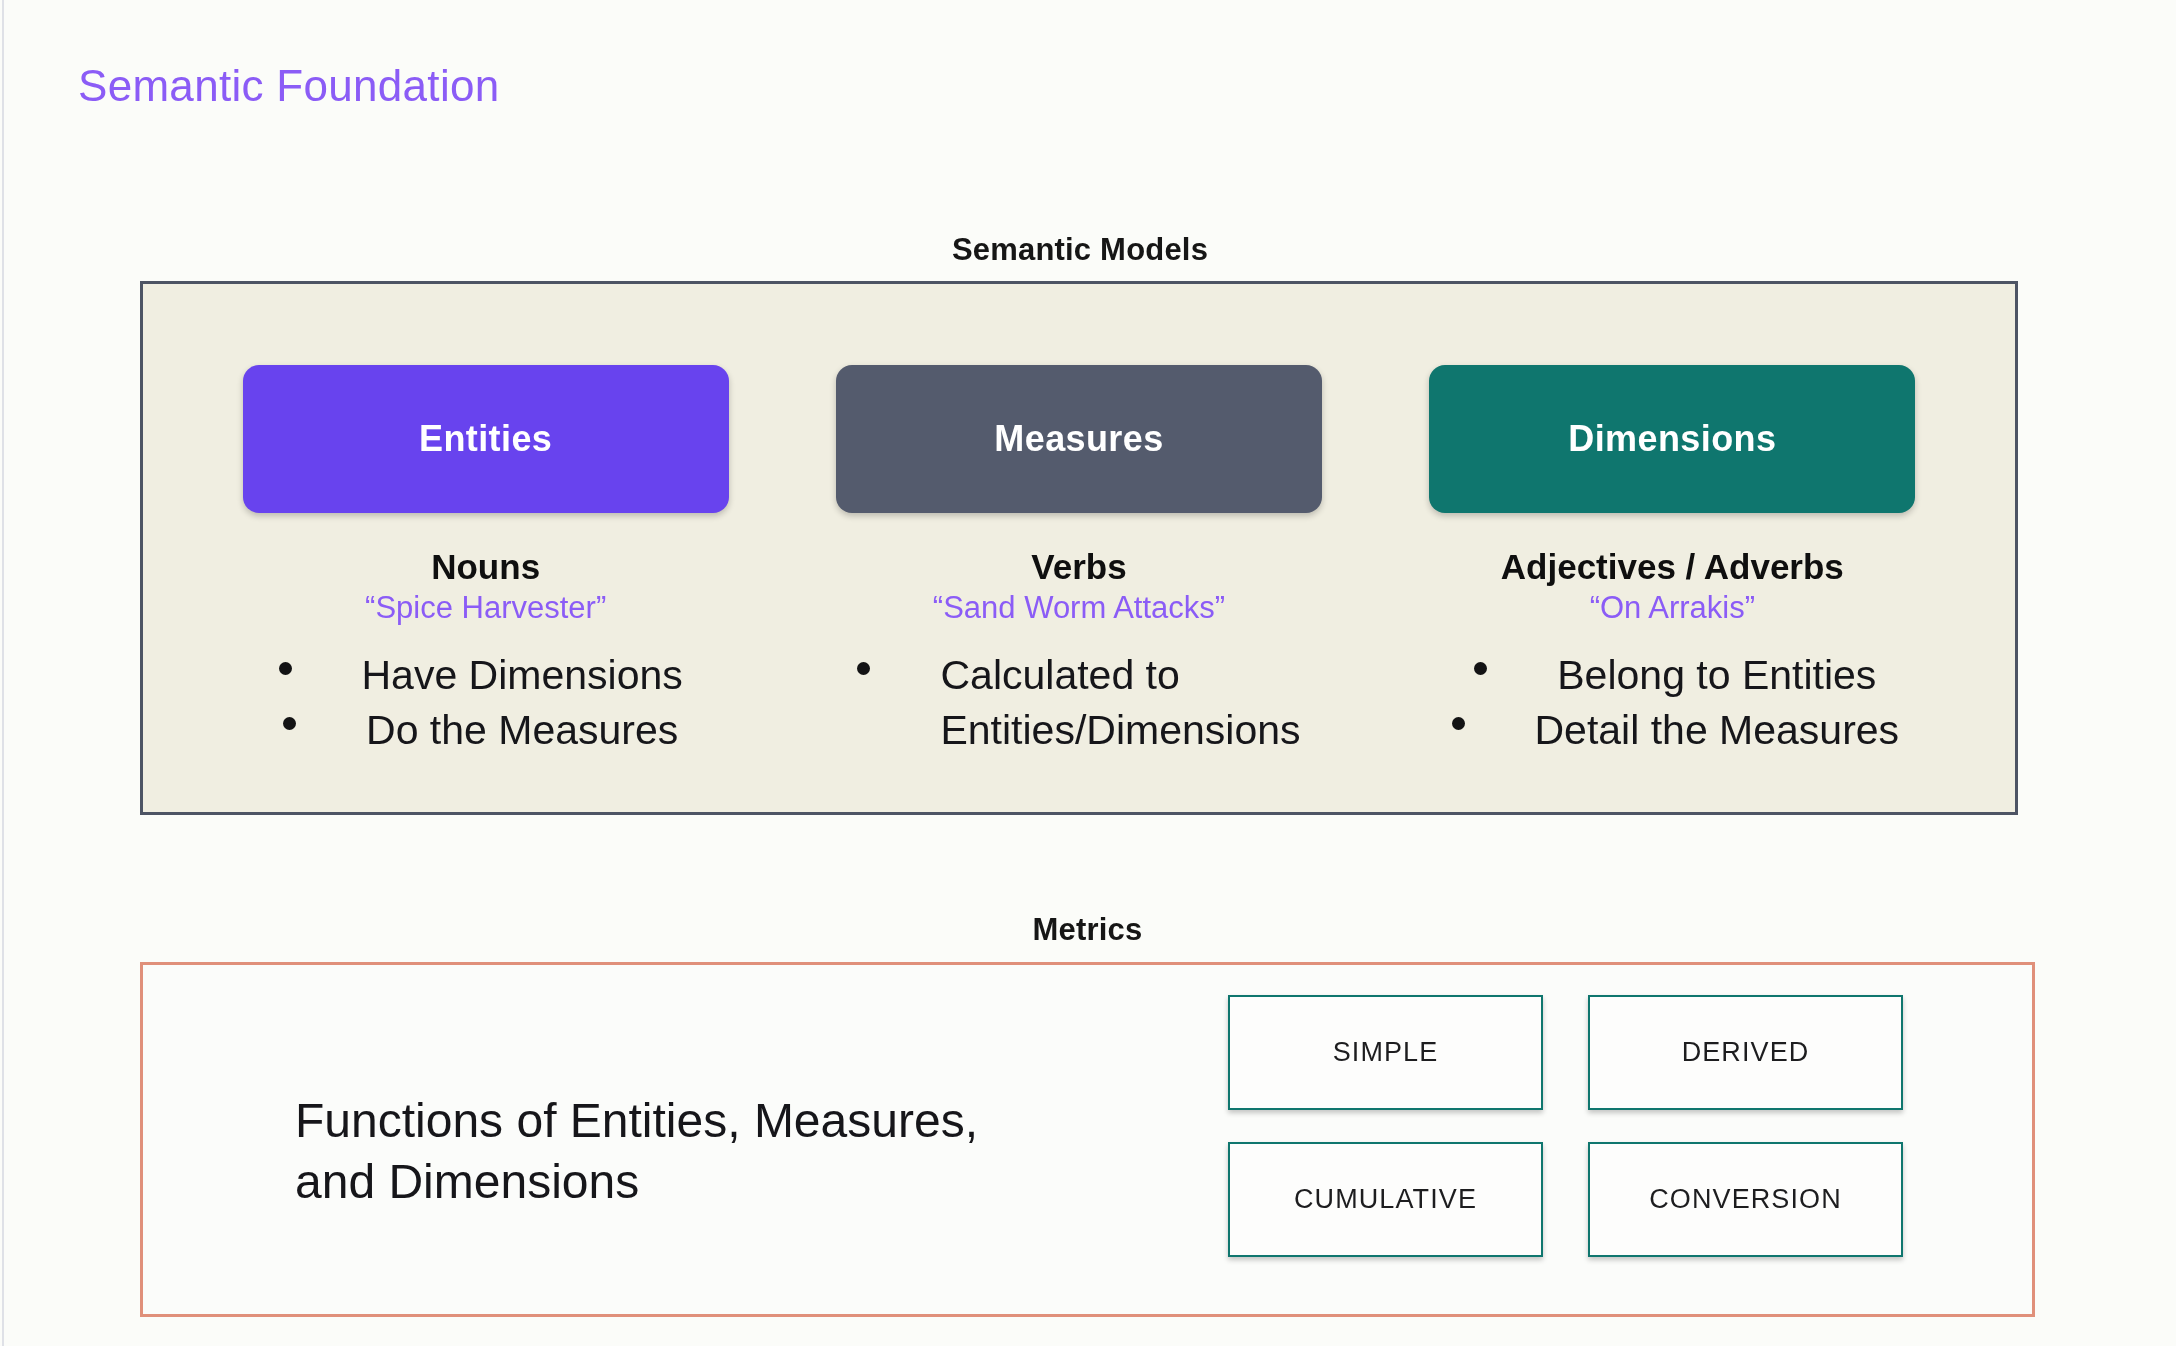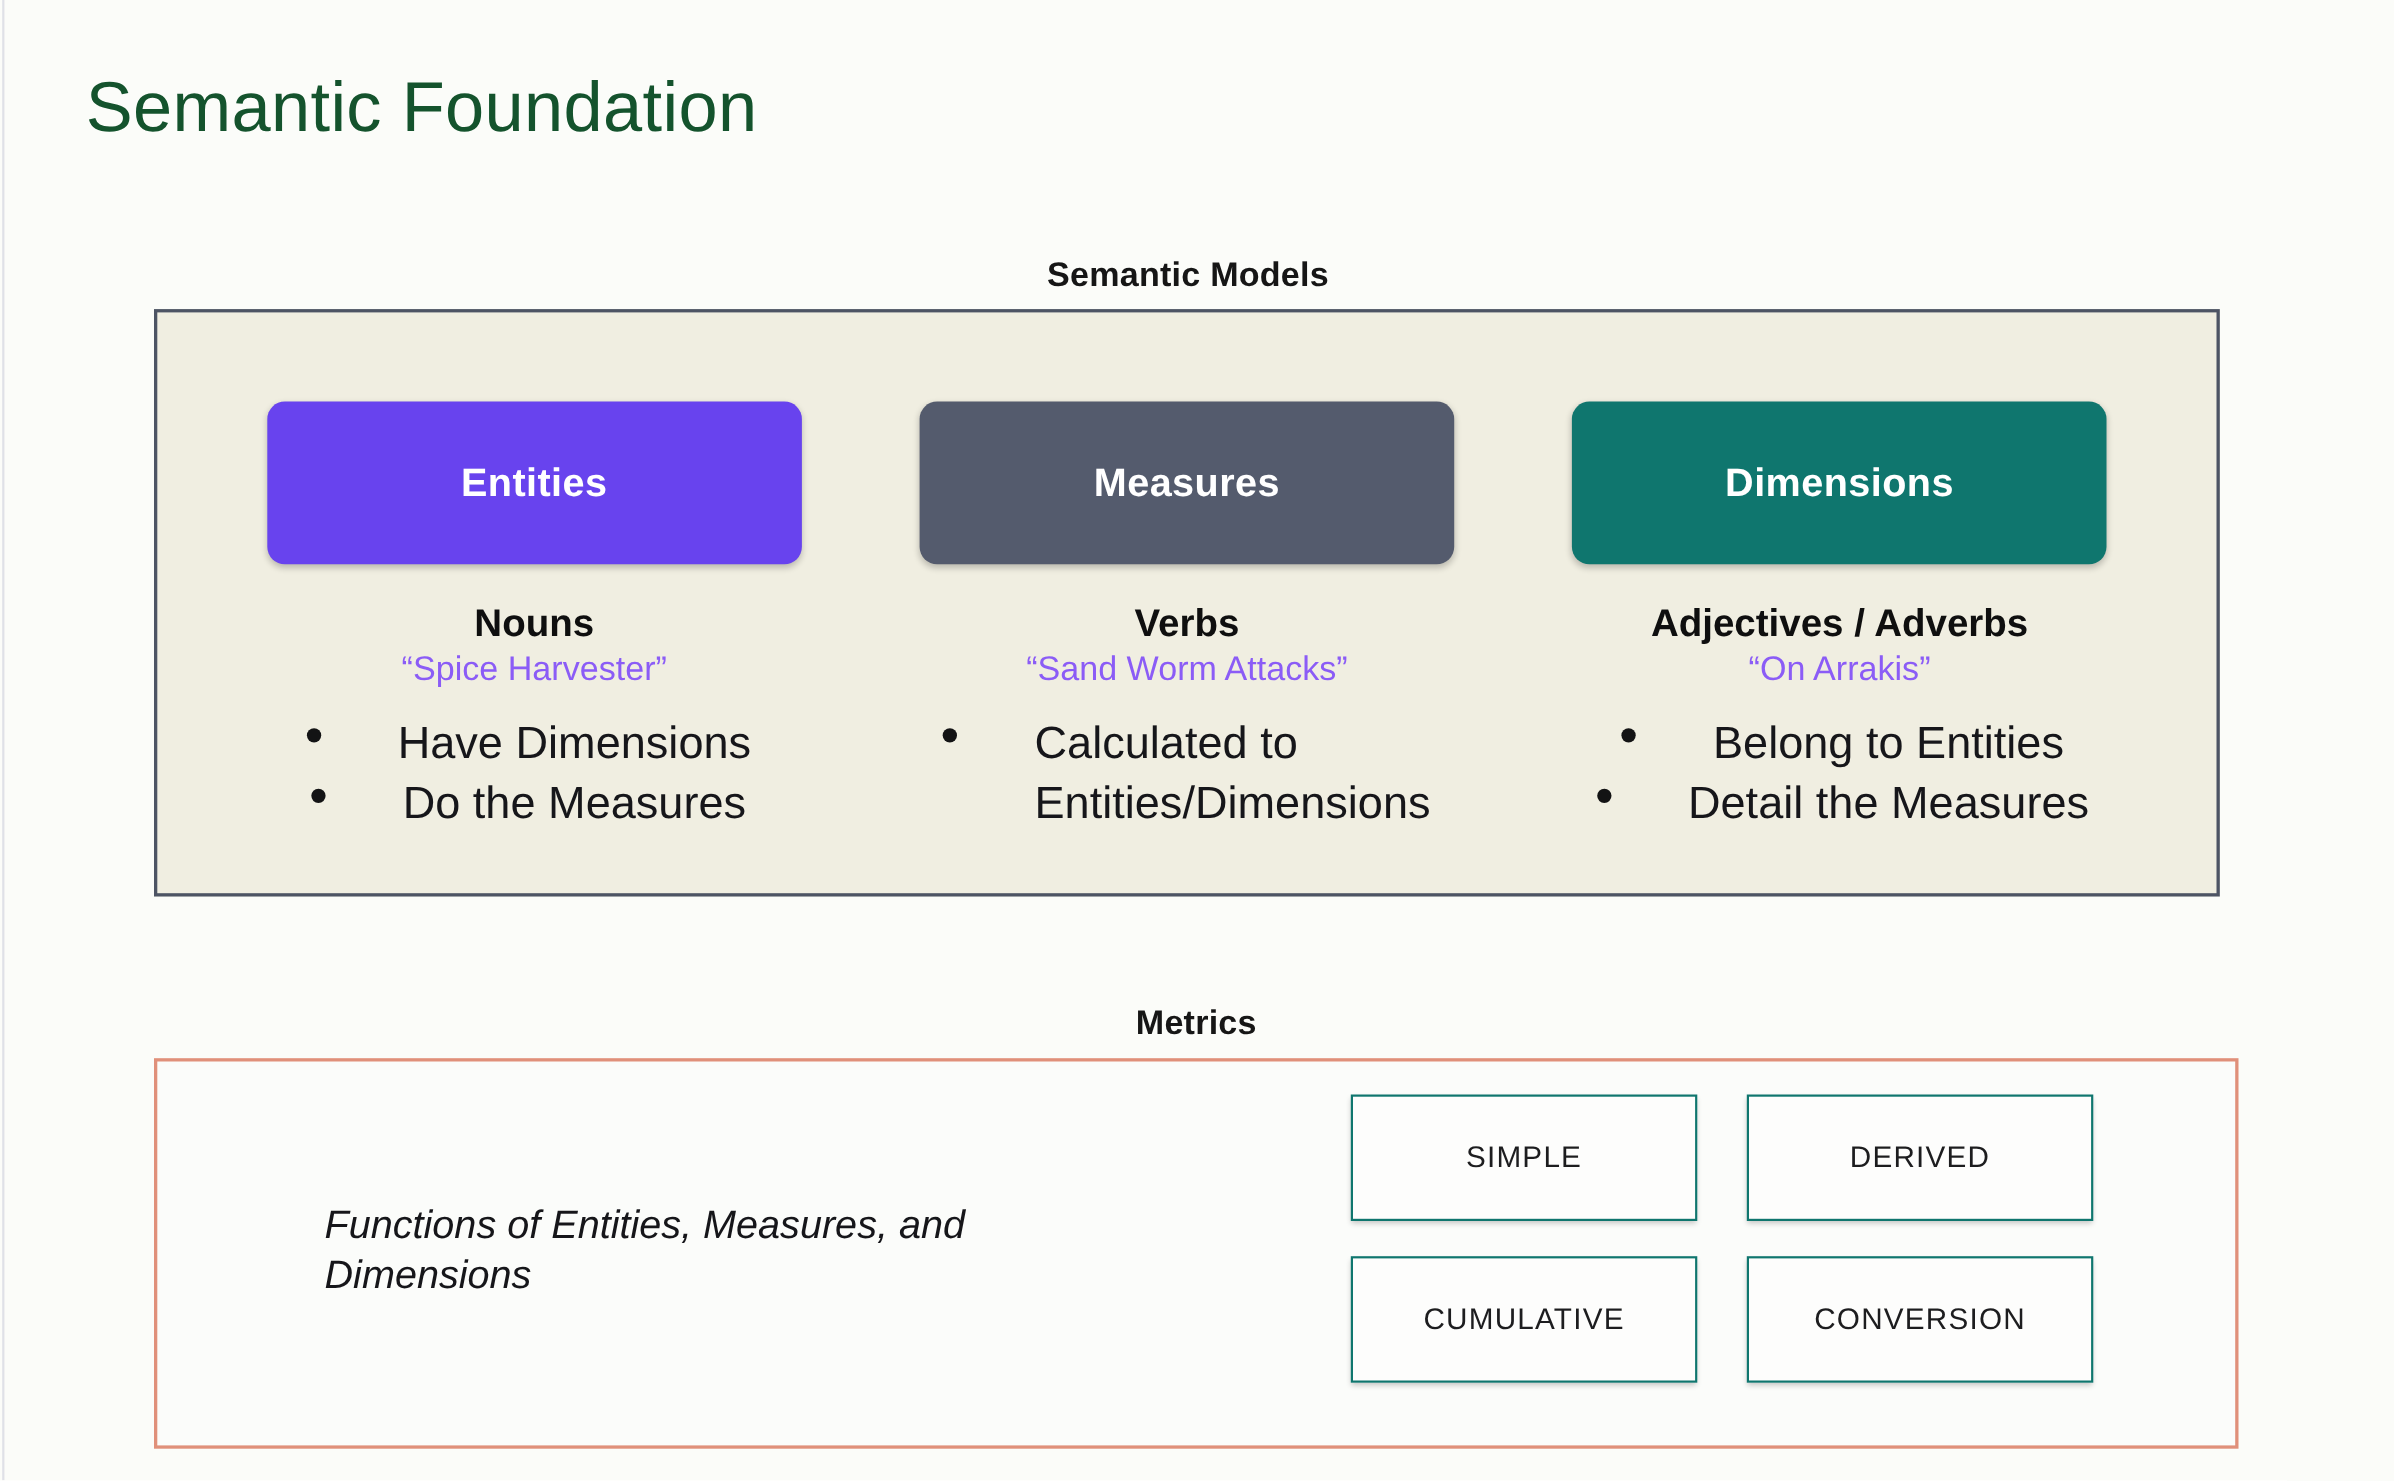--- a/index.html
+++ b/index.html
@@ -24,24 +24,24 @@
     left: 2px; top: 0; bottom: 0;
     width: 2px;
     background: #c9cbd8;
     opacity: .55;
   }
 
   .page-title {
     position: absolute;
     left: 78px;
     top: 62px;
-    font-size: 64px;
+    font-size: 44px;
     font-weight: 300;
     letter-spacing: .3px;
-    color: #14532d;
+    color: #8b5cf6;
     line-height: 1.1;
     white-space: nowrap;
   }
 
   
   .section-caption {
     position: absolute;
     font-size: 31px;
     font-weight: bold;
     color: #161616;
@@ -146,24 +146,23 @@
     height: 355px;
     background: #fbfcfa;
     border: 3px solid #e0907a;
     box-sizing: border-box;
   }
   #metrics-desc {
     position: absolute;
     left: 152px;
     top: 125px;
     width: 760px;
-    font-size: 36px;
+    font-size: 48px;
     color: #16161a;
     line-height: 1.28;
-    font-style: italic;
   }
   .metric-grid {
     position: absolute;
     left: 1085px;
     top: 30px;
     display: grid;
     grid-template-columns: 315px 315px;
     grid-template-rows: 115px 115px;
     column-gap: 45px;
     row-gap: 32px;

